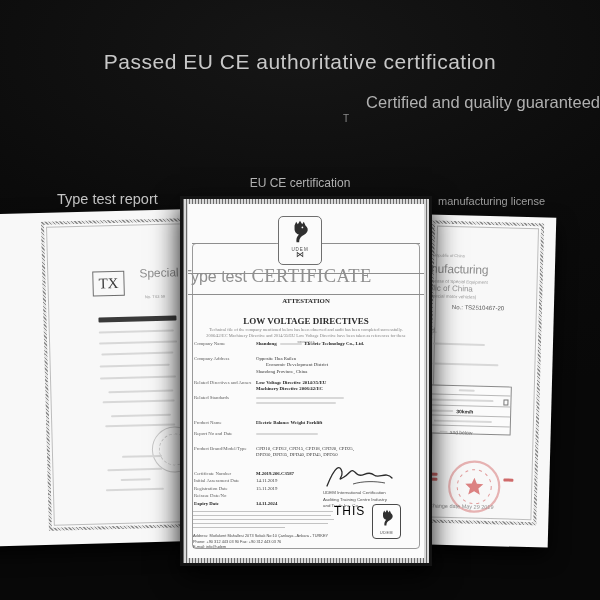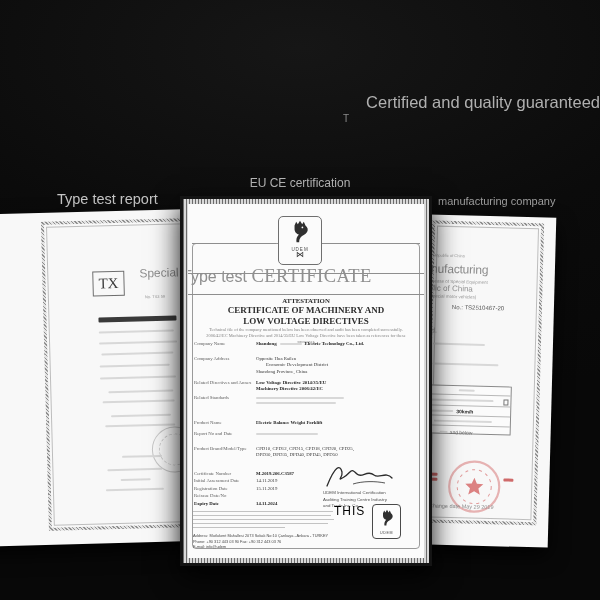--- a/index.html
+++ b/index.html
@@ -80,25 +80,26 @@
   .cc-this{position:absolute;left:146px;top:300px;font-size:12px;color:#000000;font-weight:500;letter-spacing:1px;z-index:4;}
   .cc-stamp{position:absolute;left:184px;top:300px;width:27px;height:33px;border:1.5px solid #4a4a4a;border-radius:4px;
     text-align:center;background:rgba(255,255,255,.6);z-index:3;}
   .cc-stamp .lbl{display:block;font-size:3.6px;color:#3f3f3f;letter-spacing:.6px;}
 </style>
 </head>
 <body>
 
 <div class="stage">
 
+  <div class="title">Passed EU CE authoritative certification</div>
   <div class="subtitle">Certified and quality guaranteed</div>
   <div class="stray-t">T</div>
   <div class="cap-label" id="label-center">EU CE certification</div>
   <div class="cap-label" id="label-left">Type test report</div>
-  <div class="cap-label" id="label-right">manufacturing company</div>
+  <div class="cap-label" id="label-right">manufacturing license</div>
 
   <div class="cert" id="cert-left">
     <div class="ornate"></div>
     <div class="txbox"><span>TX</span></div>
     <div class="lc-overlay">Special</div>
     <div class="lc-no">No. TS3 59</div>
     <i class="bar dark" style="left:130px;top:106px;width:78px;"></i>
     <i class="bar faint" style="left:130px;top:120px;width:75px;"></i>
     <i class="bar faint" style="left:130px;top:131px;width:78px;"></i>
     <i class="bar faint" style="left:132px;top:142px;width:72px;"></i>
@@ -173,21 +174,20 @@
           <circle cx="12.2" cy="6.8" r="0.8" fill="#fbfbfb"></circle>
         </svg>
         <span class="lbl">UDEM</span>
         <span class="bow">⋈</span>
       </div>
       <div class="cc-rule" style="left:0;top:69px;width:236px;"></div>
       <div class="cc-overlay"><span class="a">Type test </span><span class="b">CERTIFICATE</span></div>
       <div class="cc-rule" style="left:0;top:90px;width:236px;"></div>
 
       <div class="cc-att" style="top:93px;font-size:6.8px;">ATTESTATION</div>
-      <div class="cc-att" style="top:101px;font-size:9px;">CERTIFICATE OF MACHINERY AND</div>
       <div class="cc-att" style="top:111.5px;font-size:9px;">LOW VOLTAGE DIRECTIVES</div>
       <div class="cc-intro">Technical file of the company mentioned below has been observed and audit has been completed successfully. 2006/42/EC Machinery Directive and 2014/35/EU Low Voltage Directive have been taken as references for these processes</div>
 
       <div class="frow" style="top:137px;">
         <span class="lab">Company Name</span>
         <span class="val b">Shandong</span>
         <i class="bar faint" style="position:static;display:inline-block;width:22px;height:2px;margin:2px 3px 0;"></i>
         <span class="val b">Electric Technology Co., Ltd.</span>
       </div>
       <div class="frow" style="top:152px;">

